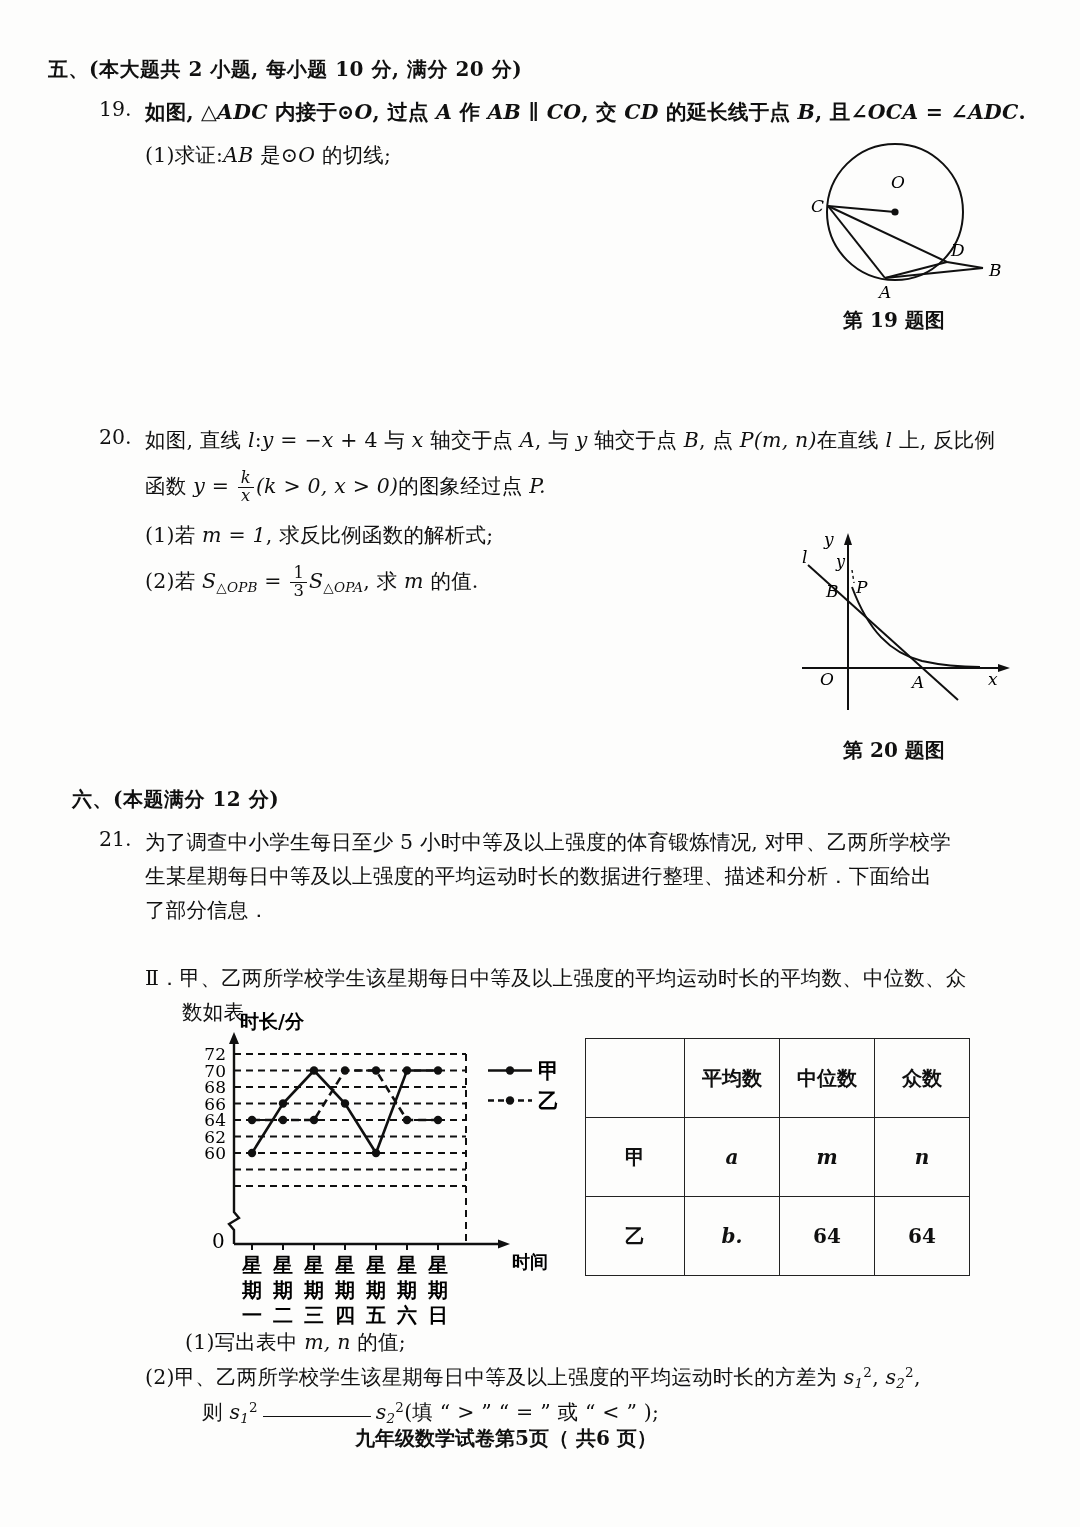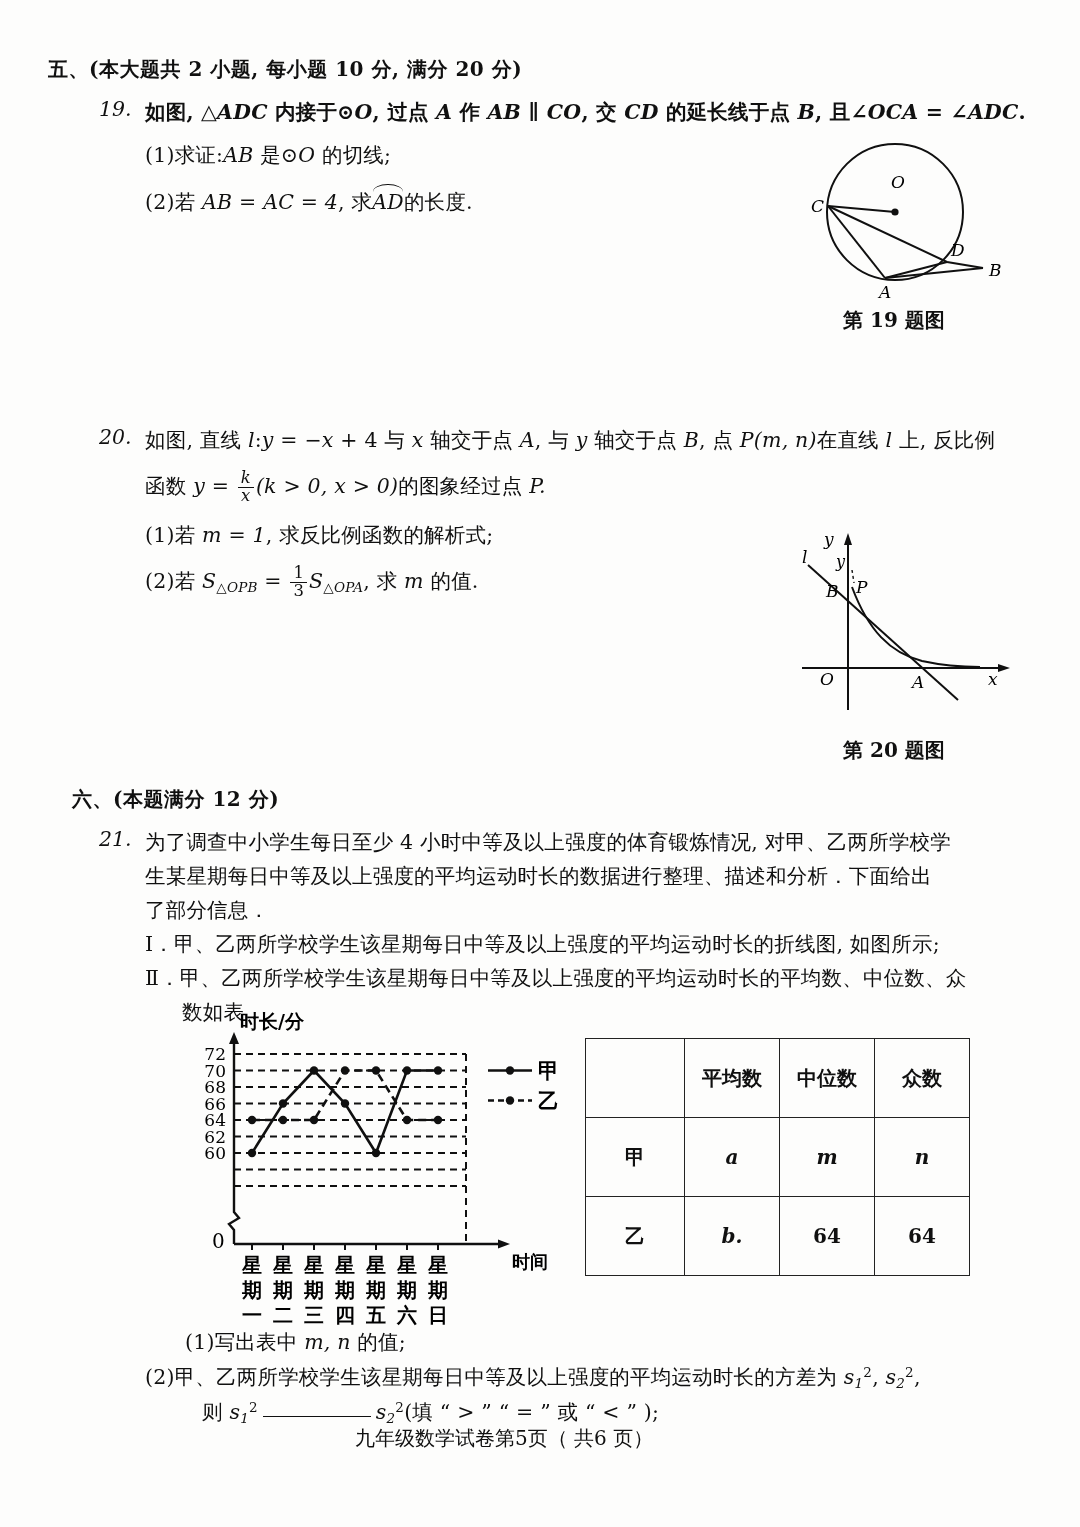--- a/index.html
+++ b/index.html
@@ -33,21 +33,20 @@
     position: absolute;
     font-size: 20.5px;
     line-height: 1.55;
     white-space: nowrap;
     letter-spacing: 0.2px;
   }
   .qnum {
     position: absolute;
     font-size: 20.5px;
     white-space: nowrap;
-    font-style: italic;
   }
   .it { font-style: italic; font-family: "DejaVu Serif","Liberation Serif",serif; }
   .sub { font-size: 0.66em; vertical-align: -0.28em; font-style: italic; }
   .sup { font-size: 0.66em; vertical-align: 0.55em; }
   .frac {
     display: inline-block;
     vertical-align: -0.48em;
     text-align: center;
     line-height: 1.02;
     font-size: 0.8em;
@@ -77,21 +76,21 @@
   }
   .figcap {
     position: absolute;
     font-size: 20px;
     font-weight: 600;
     white-space: nowrap;
   }
   .footer {
     position: absolute;
     font-size: 20px;
-    font-weight: 400;
+    font-weight: 700;
     white-space: nowrap;
   }
   svg { display: block; overflow: visible; }
   .fig { position: absolute; }
   
   .chart-wrap { position: absolute; }
   
   .stat-table {
     position: absolute;
     border-collapse: collapse;
@@ -118,23 +117,20 @@
   <div class="qnum" style="left:99px; top:97px;">19.</div>
 
   <div class="qline" style="left:145px; top:97px;font-weight:bold;">
     <span>如图, △</span><span class="it">ADC</span><span> 内接于⊙</span><span class="it">O</span><span>, 过点 </span><span class="it">A</span><span> 作 </span><span class="it">AB</span><span> ∥ </span><span class="it">CO</span><span>, 交 </span><span class="it">CD</span><span> 的延长线于点 </span><span class="it">B</span><span>, 且∠</span><span class="it">OCA</span><span> = ∠</span><span class="it">ADC</span><span>.</span>
   </div>
 
   <div class="qline" style="left:145px; top:140px;">
     <span>(1)求证:</span><span class="it">AB</span><span> 是⊙</span><span class="it">O</span><span> 的切线;</span>
   </div>
 
-  <div class="qline" style="left:145px; top:185px;">
-    <span>(2)若 </span><span class="it">AB = AC = 4</span><span>, 求</span><span class="it arcbar">AD</span><span>的长度.</span>
-  </div>
 
   <div class="fig" style="left:795px; top:140px;">
     <svg width="260" height="165" viewBox="0 0 260 165">
       <circle cx="100" cy="72" r="68" fill="none" stroke="#101010" stroke-width="2"></circle>
 
       <circle cx="100" cy="72" r="3.6" fill="#101010"></circle>
 
       <line x1="33" y1="66" x2="100" y2="72" stroke="#101010" stroke-width="2"></line>
 
       <line x1="33" y1="66" x2="152" y2="122" stroke="#101010" stroke-width="2"></line>
@@ -196,24 +192,23 @@
       <text x="12" y="38" font-size="17" font-style="italic" font-family="DejaVu Serif, serif">l</text>
       <text x="46" y="42" font-size="16" font-style="italic" font-family="DejaVu Serif, serif">y</text>
     </svg>
   </div>
   <div class="figcap" style="left:843px; top:737px;">第 20 题图</div>
 
   <div class="sec-head" style="left:48px; top:786px;margin-left:24px;">六、(本题满分 12 分)</div>
 
   <div class="qnum" style="left:99px; top:827px;">21.</div>
 
-  <div class="qline" style="left:145px; top:827px;">为了调查中小学生每日至少 4 小时中等及以上强度的体育锻炼情况, 对甲、乙两所学校学</div>
+  <div class="qline" style="left:145px; top:827px;">为了调查中小学生每日至少 5 小时中等及以上强度的体育锻炼情况, 对甲、乙两所学校学</div>
   <div class="qline" style="left:145px; top:861px;">生某星期每日中等及以上强度的平均运动时长的数据进行整理、描述和分析．下面给出</div>
   <div class="qline" style="left:145px; top:895px;">了部分信息．</div>
-  <div class="qline" style="left:145px; top:929px;">Ⅰ．甲、乙两所学校学生该星期每日中等及以上强度的平均运动时长的折线图, 如图所示;</div>
   <div class="qline" style="left:145px; top:963px;">Ⅱ．甲、乙两所学校学生该星期每日中等及以上强度的平均运动时长的平均数、中位数、众</div>
   <div class="qline" style="left:182px; top:997px;">数如表．</div>
 
   <div class="chart-wrap" style="left:178px; top:1028px;">
     <svg id="chart-svg" width="360" height="290" viewBox="0 0 360 290">
         <line x1="56" y1="26" x2="288" y2="26" stroke="#101010" stroke-width="2" stroke-dasharray="7,5"></line>
         <line x1="56" y1="42.5" x2="288" y2="42.5" stroke="#101010" stroke-width="2" stroke-dasharray="7,5"></line>
         <line x1="56" y1="59" x2="288" y2="59" stroke="#101010" stroke-width="2" stroke-dasharray="7,5"></line>
         <line x1="56" y1="75.5" x2="288" y2="75.5" stroke="#101010" stroke-width="2" stroke-dasharray="7,5"></line>
         <line x1="56" y1="92" x2="288" y2="92" stroke="#101010" stroke-width="2" stroke-dasharray="7,5"></line>

